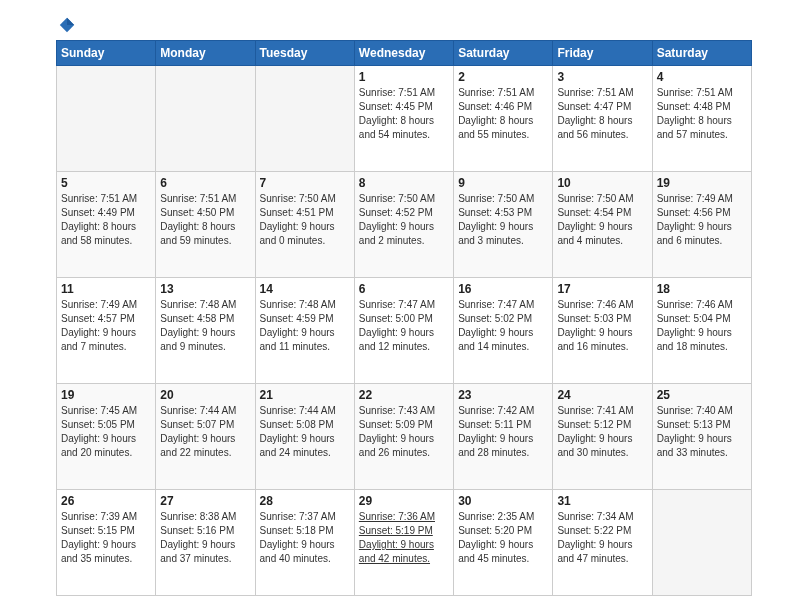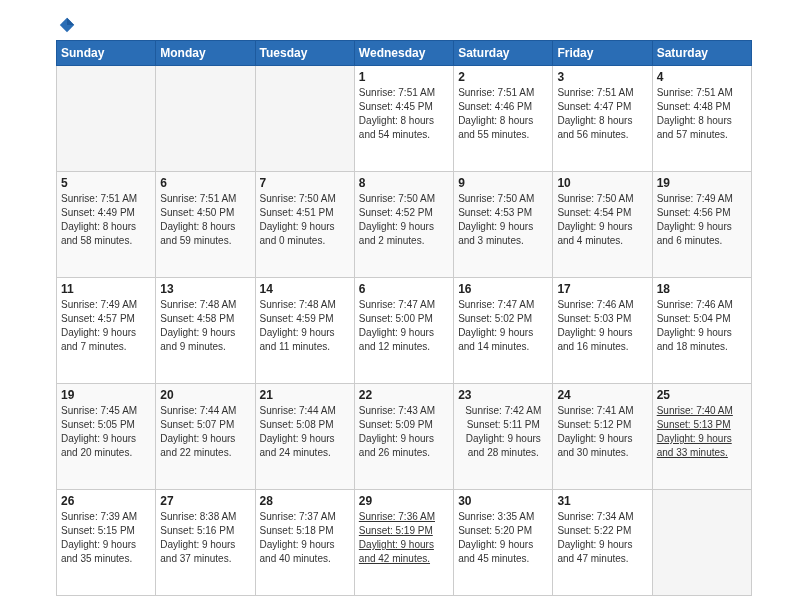--- a/index.html
+++ b/index.html
@@ -294,35 +294,35 @@
           </td>
           <td>
             <div class="day-number">22</div>
             <div class="day-info" style="white-space: pre-line;">Sunrise: 7:43 AM
 Sunset: 5:09 PM
 Daylight: 9 hours
 and 26 minutes.</div>
           </td>
           <td>
             <div class="day-number">23</div>
-            <div class="day-info" style="white-space: pre-line; text-align: center;">Sunrise: 7:42 AM
+            <div class="day-info" style="white-space: pre-line;">Sunrise: 7:42 AM
 Sunset: 5:11 PM
 Daylight: 9 hours
 and 28 minutes.</div>
           </td>
           <td>
             <div class="day-number">24</div>
             <div class="day-info" style="white-space: pre-line;">Sunrise: 7:41 AM
 Sunset: 5:12 PM
 Daylight: 9 hours
 and 30 minutes.</div>
           </td>
           <td>
             <div class="day-number">25</div>
-            <div class="day-info" style="white-space: pre-line; text-decoration: underline;">Sunrise: 7:40 AM
+            <div class="day-info" style="white-space: pre-line;">Sunrise: 7:40 AM
 Sunset: 5:13 PM
 Daylight: 9 hours
 and 33 minutes.</div>
           </td>
         </tr>
         <tr>
           <td>
             <div class="day-number">26</div>
             <div class="day-info" style="white-space: pre-line;">Sunrise: 7:39 AM
 Sunset: 5:15 PM
@@ -345,21 +345,21 @@
           </td>
           <td>
             <div class="day-number">29</div>
             <div class="day-info" style="white-space: pre-line; text-decoration: underline;">Sunrise: 7:36 AM
 Sunset: 5:19 PM
 Daylight: 9 hours
 and 42 minutes.</div>
           </td>
           <td>
             <div class="day-number">30</div>
-            <div class="day-info" style="white-space: pre-line;">Sunrise: 3:35 AM
+            <div class="day-info" style="white-space: pre-line;">Sunrise: 2:35 AM
 Sunset: 5:20 PM
 Daylight: 9 hours
 and 45 minutes.</div>
           </td>
           <td>
             <div class="day-number">31</div>
             <div class="day-info" style="white-space: pre-line;">Sunrise: 7:34 AM
 Sunset: 5:22 PM
 Daylight: 9 hours
 and 47 minutes.</div>

